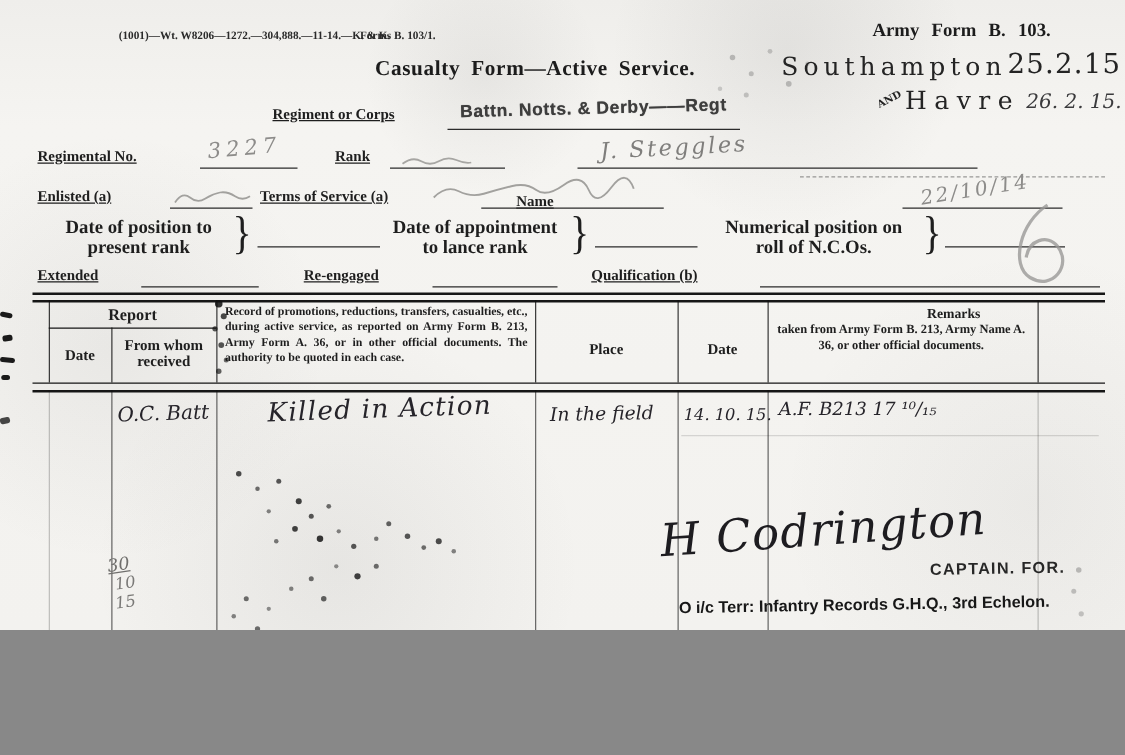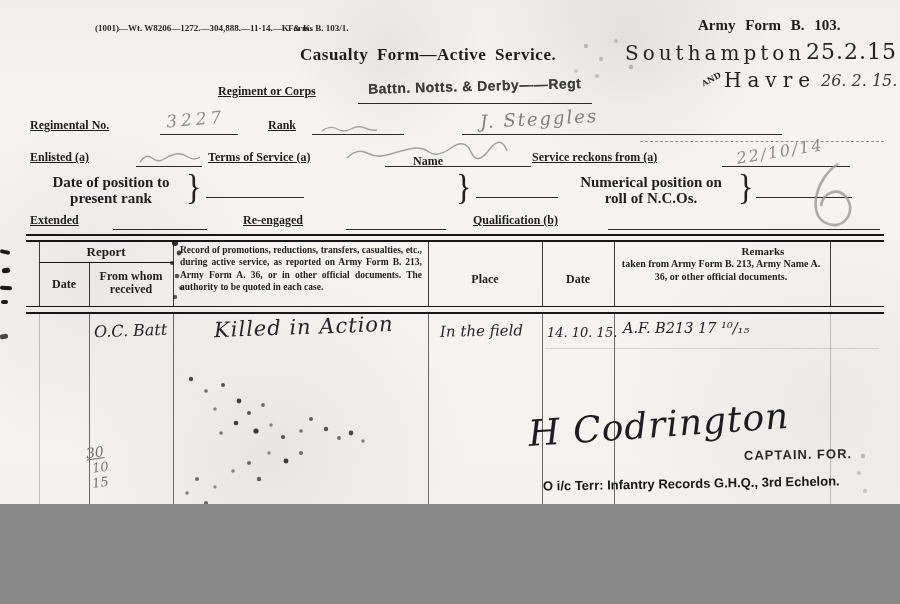--- a/index.html
+++ b/index.html
@@ -76,31 +76,34 @@
   <svg class="scribble" style="left:138px;top:150px;" width="66" height="16">
     <path d="M2 12 q6 -9 12 -4 t12 1 t12 -5 t12 3 t12 0" stroke="#a2a19e" stroke-width="1.4" fill="none"></path>
   </svg>
 
   <div class="lbl" style="left:208px;top:150px;">Terms of Service (a)</div>
   <div class="blank" style="left:385px;top:166px;width:146px;"></div>
   <svg class="scribble" style="left:345px;top:144px;" width="185" height="20">
     <path d="M2 14 q10 -10 20 -5 t20 2 t22 -6 t20 3 t22 -4 t20 4 t18 -2 t18 1" stroke="#a2a19e" stroke-width="1.5" fill="none"></path>
   </svg>
 
-  <div class="lbl" style="left:532px;top:150px;">Service reckons from (a)</div>
   <div class="blank" style="left:722px;top:166px;width:128px;"></div>
   <div class="pencil" style="left:736px;top:142px;font-size:16px;letter-spacing:2px;transform:rotate(-9deg);">22/10/14</div>
 
   <div class="lbl2" style="left:35px;top:174px;width:152px;">
     <span>Date of position to</span><br>
     <span>present rank</span>
   </div>
   <div class="brace" style="left:186px;top:168px;">}</div>
   <div class="blank" style="left:206px;top:197px;width:98px;"></div>
 
+  <div class="lbl2" style="left:302px;top:174px;width:156px;">
+    <span>Date of appointment</span><br>
+    <span>to lance rank</span>
+  </div>
   <div class="brace" style="left:456px;top:168px;">}</div>
   <div class="blank" style="left:476px;top:197px;width:82px;"></div>
 
   <div class="lbl2" style="left:562px;top:174px;width:178px;">
     <span>Numerical position on</span><br>
     <span>roll of N.C.Os.</span>
   </div>
   <div class="brace" style="left:738px;top:168px;">}</div>
   <div class="blank" style="left:756px;top:197px;width:96px;"></div>
 

